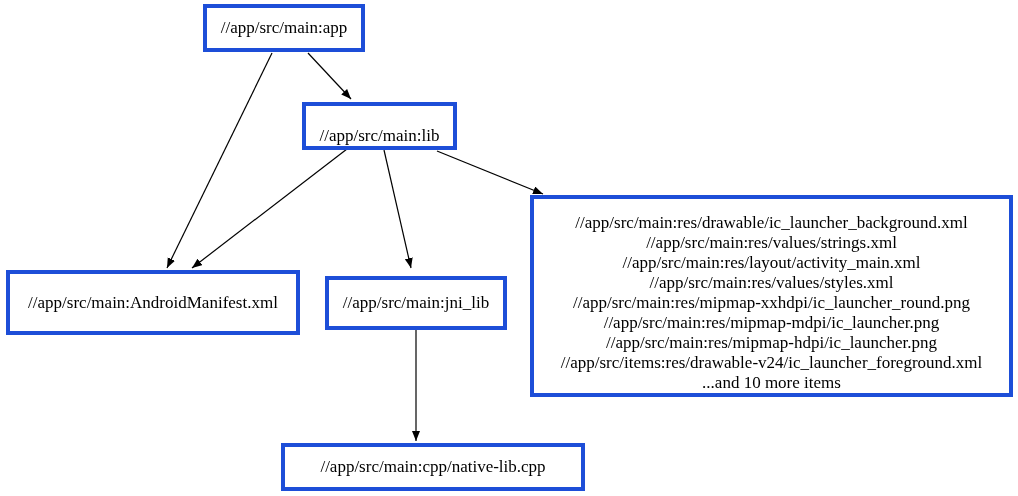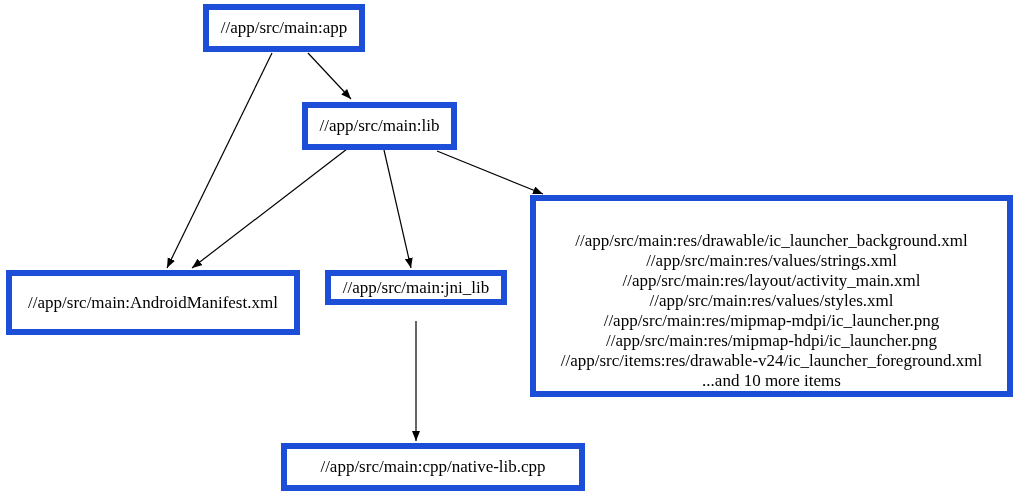--- a/index.html
+++ b/index.html
@@ -20,33 +20,33 @@
     position: absolute;
     left: 0;
     top: 0;
     width: 1018px;
     height: 496px;
   }
   .node {
     position: absolute;
     box-sizing: border-box;
     background: #ffffff;
-    border: 6px solid #1d4ed8;
+    border: 4px solid #1d4ed8;
     display: flex;
     align-items: center;
     justify-content: center;
     text-align: center;
     font-size: 17px;
     line-height: 20px;
     white-space: nowrap;
   }
   .node-app            { left: 203px; top: 4px;   width: 162px; height: 48px; }
-  .node-lib            { left: 302px; top: 102px; width: 155px; height: 48px; }
+  .node-lib            { left: 302px; top: 102px; width: 155px; height: 48px; align-items: flex-end; }
   .node-manifest       { left: 6px;   top: 270px; width: 294px; height: 65px; }
-  .node-jni            { left: 325px; top: 270px; width: 182px; height: 35px; }
+  .node-jni            { left: 325px; top: 276px; width: 182px; height: 54px; }
   .node-cpp            { left: 281px; top: 443px; width: 304px; height: 48px; }
   .node-res {
     left: 530px; top: 195px; width: 483px; height: 202px;
     flex-direction: column;
     justify-content: flex-end;
   }
   .node-res .res-line {
     display: block;
     width: 100%;
     text-align: center;
@@ -85,20 +85,21 @@
 
   <div class="node node-jni">
     <span>//app/src/main:jni_lib</span>
   </div>
 
   <div class="node node-res">
     <span class="res-line">//app/src/main:res/drawable/ic_launcher_background.xml</span>
     <span class="res-line">//app/src/main:res/values/strings.xml</span>
     <span class="res-line">//app/src/main:res/layout/activity_main.xml</span>
     <span class="res-line">//app/src/main:res/values/styles.xml</span>
+    <span class="res-line">//app/src/main:res/mipmap-xxhdpi/ic_launcher_round.png</span>
     <span class="res-line">//app/src/main:res/mipmap-mdpi/ic_launcher.png</span>
     <span class="res-line">//app/src/main:res/mipmap-hdpi/ic_launcher.png</span>
     <span class="res-line">//app/src/items:res/drawable-v24/ic_launcher_foreground.xml</span>
     <span class="res-line">...and 10 more items</span>
   </div>
 
   <div class="node node-cpp">
     <span>//app/src/main:cpp/native-lib.cpp</span>
   </div>
 

